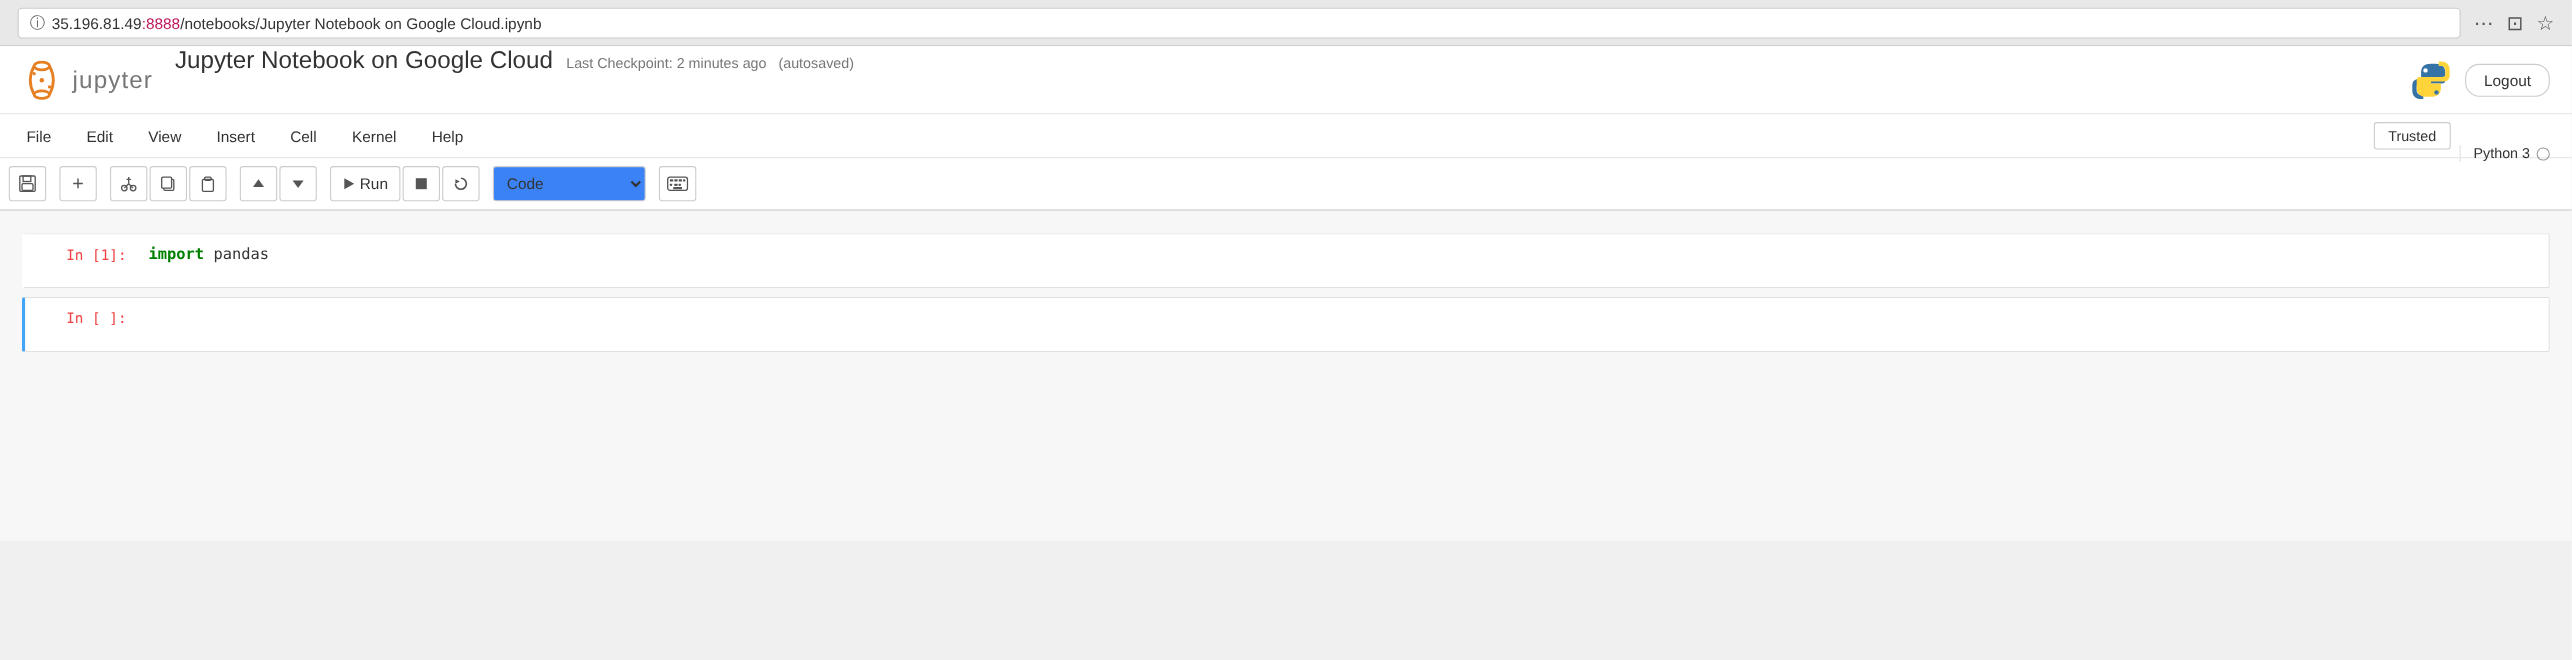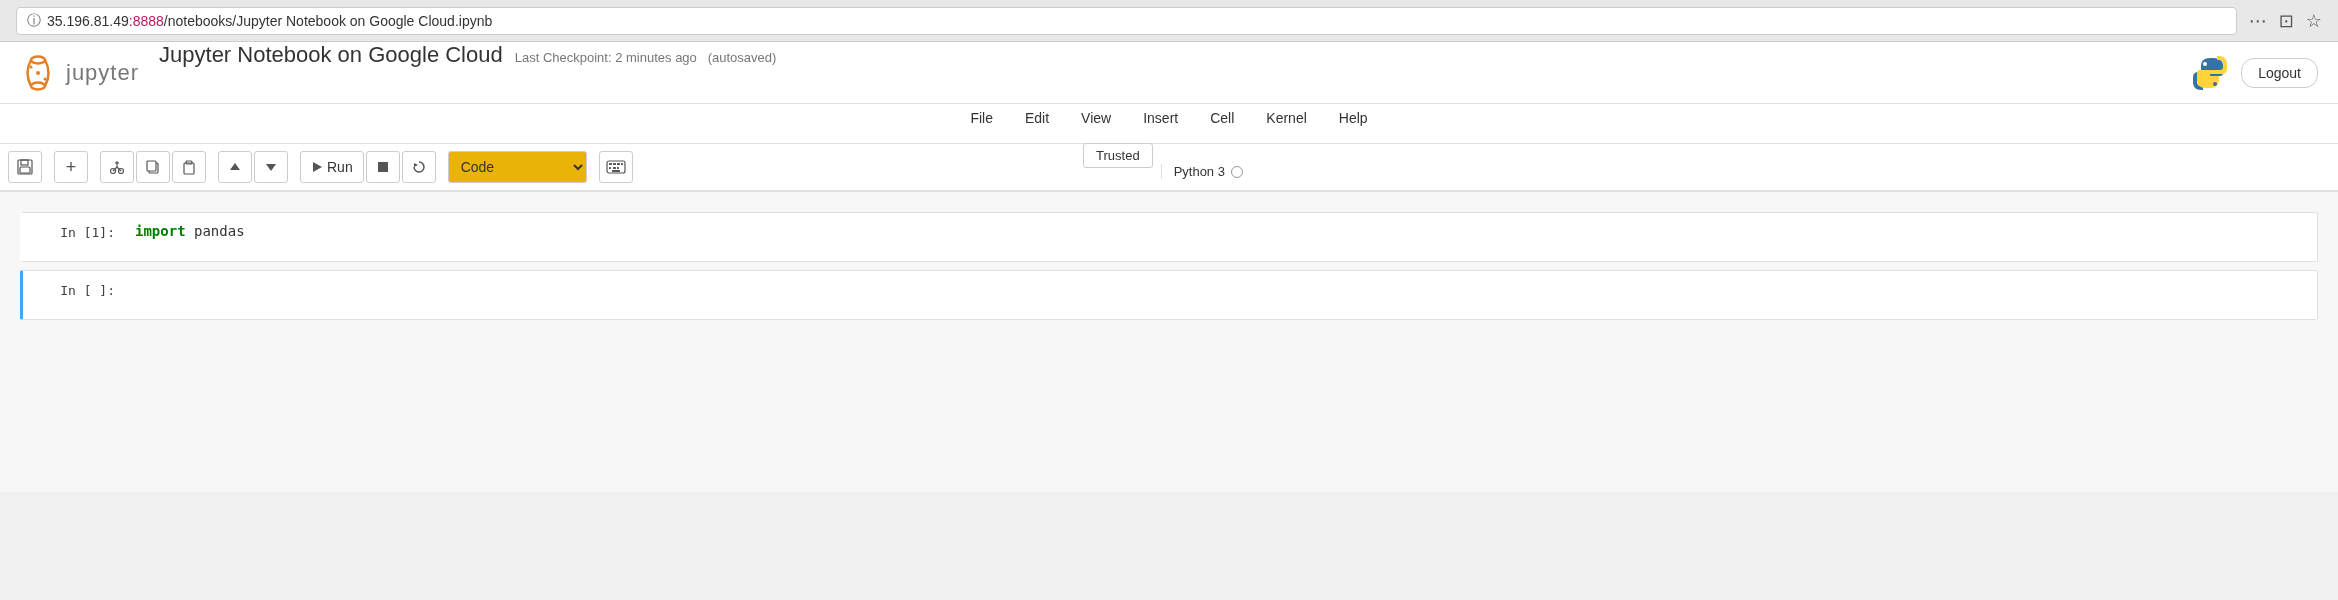--- a/index.html
+++ b/index.html
@@ -103,22 +103,21 @@
     }
 
     
     .menu-bar {
       background: #fff;
       height: 40px;
       display: flex;
       align-items: center;
       padding: 0 8px;
       border-bottom: 1px solid #e0e0e0;
-      justify-content: flex-start;
-      flex-direction: column;
+      justify-content: space-between;
     }
     .menu-items {
       display: flex;
       gap: 0;
     }
     .menu-item {
       padding: 6px 16px;
       font-size: 14px;
       color: #333;
       cursor: pointer;
@@ -194,21 +193,21 @@
       font-size: 14px;
       color: #333;
     }
     .cell-type-select {
       height: 32px;
       padding: 0 8px;
       border: 1px solid #ccc;
       border-radius: 3px;
       font-size: 14px;
       color: #333;
-      background: #eab308;
+      background: #3b82f6;
       cursor: pointer;
       min-width: 100px;
     }
     .keyboard-btn {
       width: 34px;
       height: 32px;
       background: #fff;
       border: 1px solid #ccc;
       border-radius: 3px;
       cursor: pointer;
@@ -234,21 +233,21 @@
     .cell {
       display: flex;
       align-items: stretch;
       min-height: 48px;
     }
     .cell-prompt {
       min-width: 100px;
       padding: 12px 8px 12px 16px;
       font-family: monospace;
       font-size: 13px;
-      color: #404040;
+      color: #ef4444;
       text-align: right;
       flex-shrink: 0;
     }
     .cell-input {
       flex: 1;
       padding: 10px 12px;
       font-family: monospace;
       font-size: 14px;
       border: none;
       outline: none;

